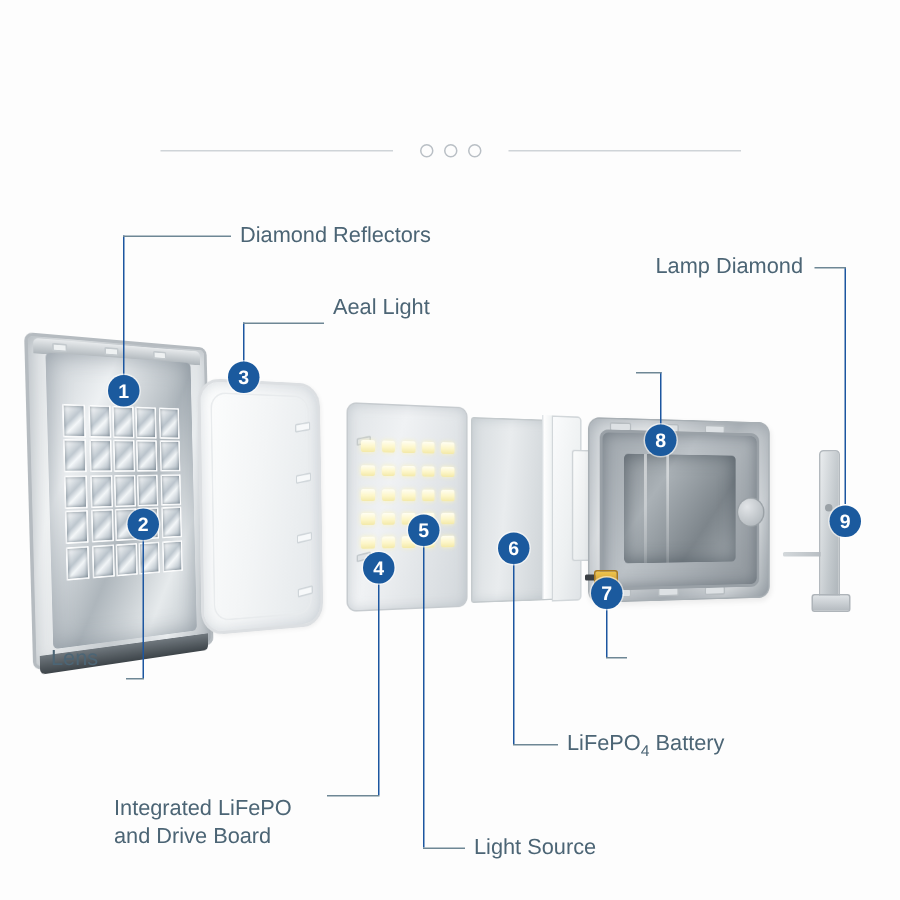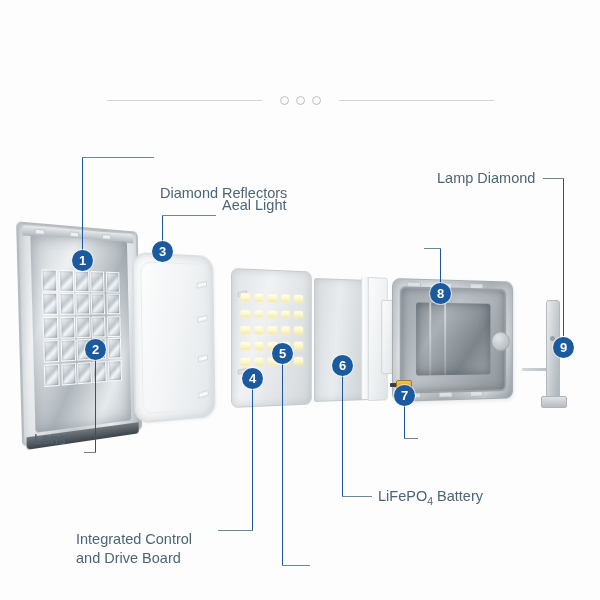--- a/index.html
+++ b/index.html
@@ -513,29 +513,30 @@
   <div class="badge" style="left:72px;  top:250px;">1</div>
   <div class="badge" style="left:85px;  top:339px;">2</div>
   <div class="badge" style="left:152px; top:241px;">3</div>
   <div class="badge" style="left:242px; top:368px;">4</div>
   <div class="badge" style="left:272px; top:343px;">5</div>
   <div class="badge" style="left:332px; top:355px;">6</div>
   <div class="badge" style="left:394px; top:385px;">7</div>
   <div class="badge" style="left:430px; top:283px;">8</div>
   <div class="badge" style="left:553px; top:337px;">9</div>
 
-  <div class="lbl" style="left:160px; top:148px;margin-top:36px;">Diamond Reflectors</div>
+  <div class="lbl" style="left:160px; top:148px;">Diamond Reflectors</div>
   <div class="lbl r" style="left:34px; top:430px;">Lens</div>
   <div class="lbl" style="left:222px; top:196px;">Aeal Light</div>
 
   <div class="lbl r" style="left:76px; top:530px; text-align:left;">
-    <div>Integrated Control</div>
+    <div>Integrated LiFePO</div>
     <div>and Drive Board</div>
   </div>
 
+  <div class="lbl" style="left:316px; top:556px;">Light Source</div>
 
   <div class="lbl" style="left:378px; top:487px;"><span>LiFePO</span><sub style="font-size:10.5px;">4</sub><span> Battery</span></div>
 
 
 
   <div class="lbl" style="left:437px; top:169px;">Lamp Diamond</div>
 
 </div>
 
 </body></html>

